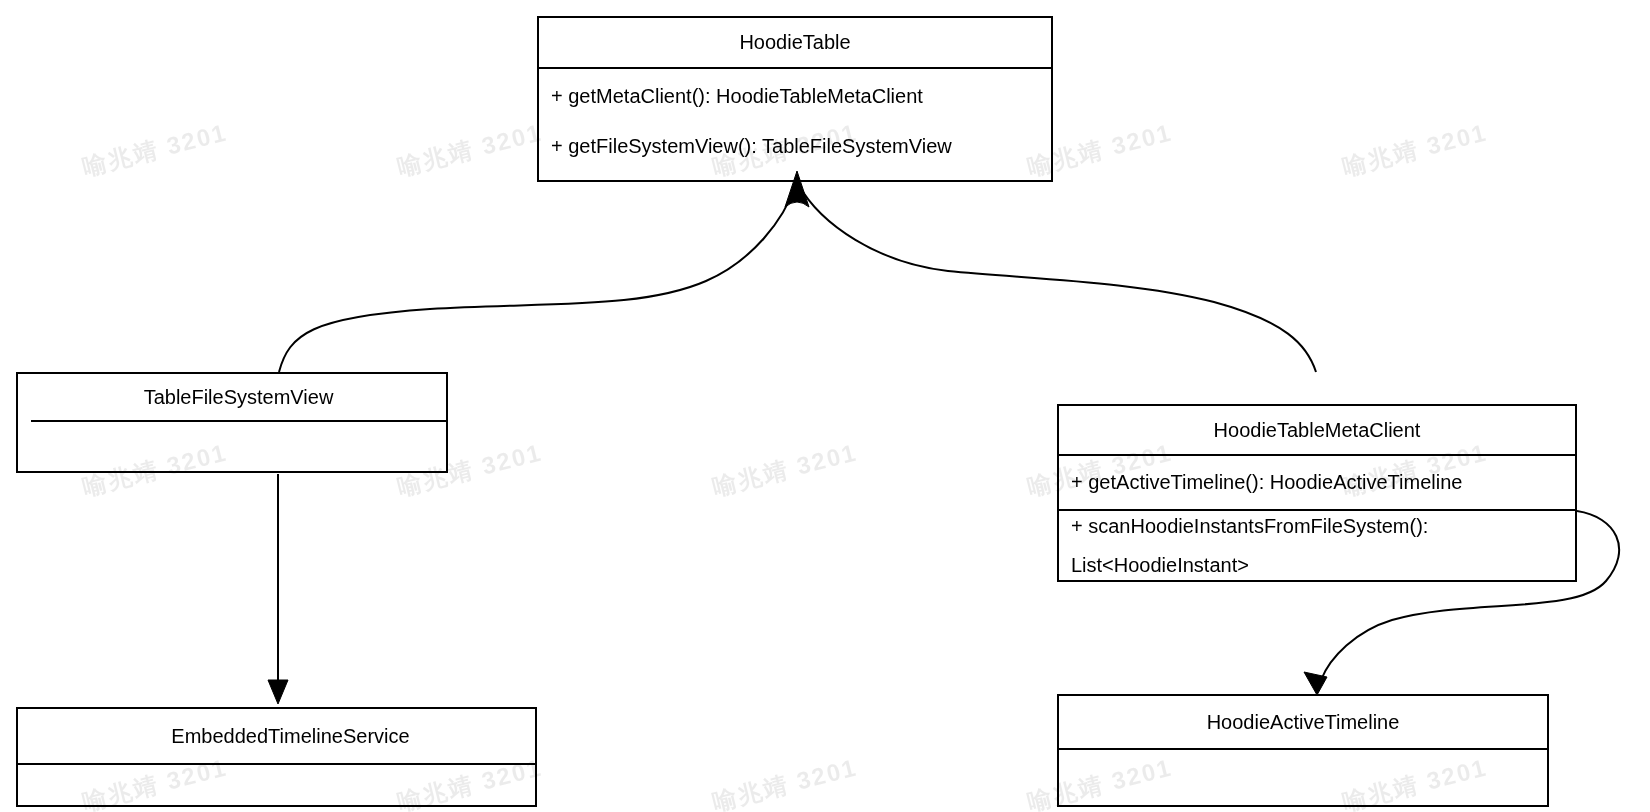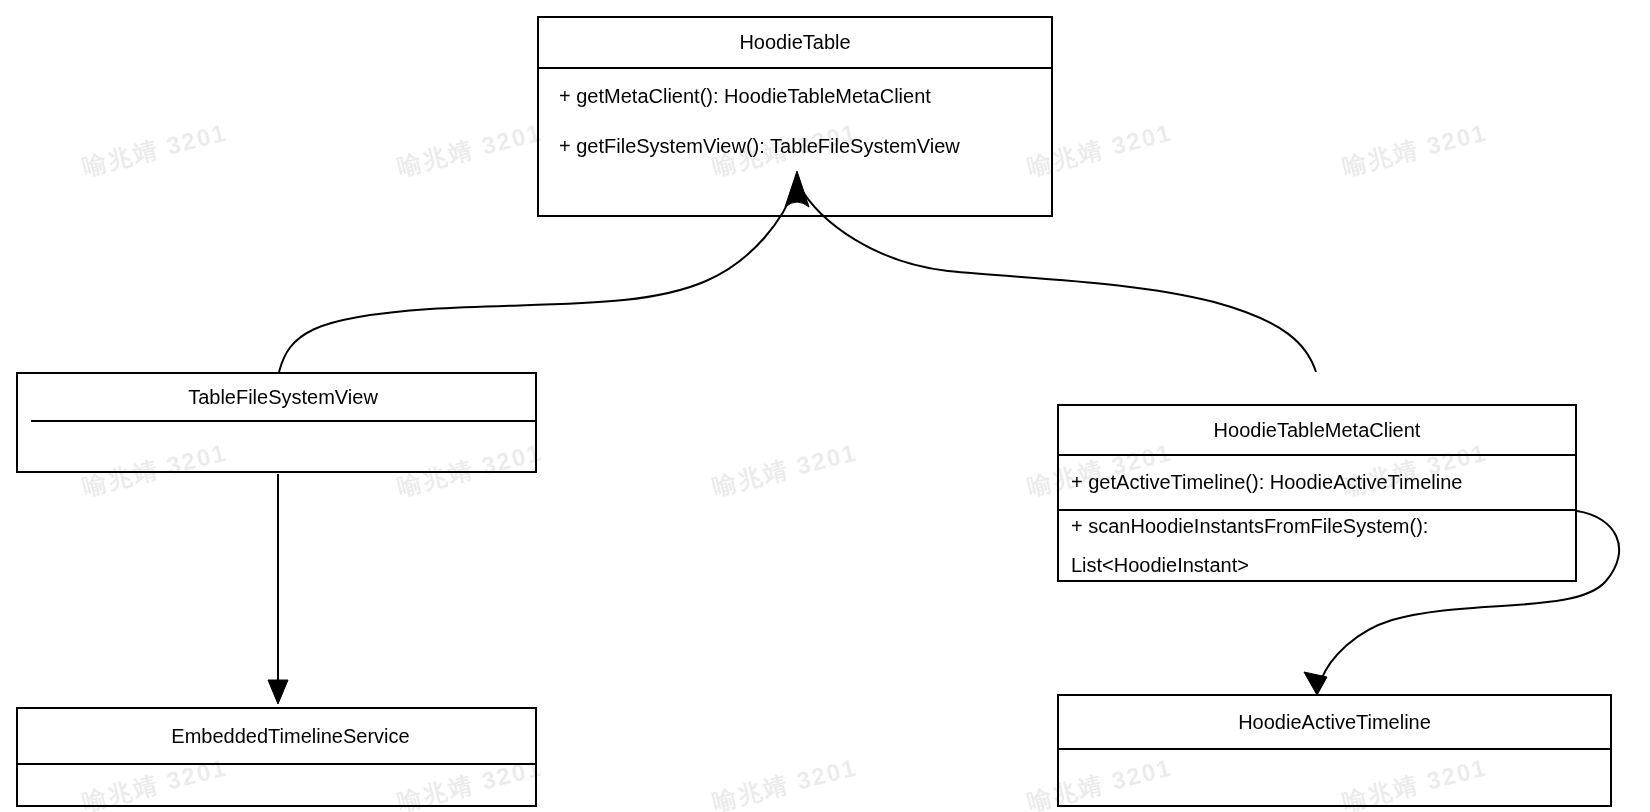--- a/index.html
+++ b/index.html
@@ -32,36 +32,36 @@
   }
   .uml-title{
     box-sizing:border-box;display:flex;align-items:center;justify-content:center;
     border-bottom:2px solid var(--stroke);text-align:center;
   }
   .uml-body{box-sizing:border-box;}
   .uml-method{
     box-sizing:border-box;padding:0 12px;display:flex;align-items:center;
     white-space:pre-line;
   }
-  .uml-method.tall{height:50px;margin-left:8px;}
+  .uml-method.tall{height:50px;}
   .uml-method.bold{font-weight:normal;}
   .divided{border-bottom:2px solid var(--stroke);}
   
-  #box-hoodietable{left:537px;top:16px;width:516px;height:201px;}
+  #box-hoodietable{left:537px;top:16px;width:516px;height:166px;}
   #box-hoodietable .uml-title{height:51px;}
   #box-hoodietable .uml-body{padding-top:2px;}
-  #box-tablefilesystemview{left:16px;top:372px;width:521px;height:101px;padding-left:13px;}
+  #box-tablefilesystemview{left:16px;top:372px;width:432px;height:101px;padding-left:13px;}
   #box-tablefilesystemview .uml-title{height:48px;}
   #box-hoodietablemetaclient{left:1057px;top:372px;width:520px;height:178px;margin-top:32px;}
   #box-hoodietablemetaclient .uml-title{height:50px;}
   #box-hoodietablemetaclient .row1{height:55px;}
   #box-hoodietablemetaclient .row2{height:69px;line-height:39px;align-items:center;}
   #box-embeddedtimelineservice{left:16px;top:707px;width:521px;height:100px;}
   #box-embeddedtimelineservice .uml-title{height:56px;padding-left:28px;}
-  #box-hoodieactivetimeline{left:1057px;top:694px;width:555px;height:113px;}
+  #box-hoodieactivetimeline{left:1057px;top:694px;width:492px;height:113px;}
   #box-hoodieactivetimeline .uml-title{height:54px;}
 </style>
 </head>
 <body>
 
 <div class="canvas">
 
   <div class="watermark-layer">
       <span class="watermark" style="left: 155px; top: 150px;">喻兆靖 3201</span>
       <span class="watermark" style="left: 470px; top: 150px;">喻兆靖 3201</span>

